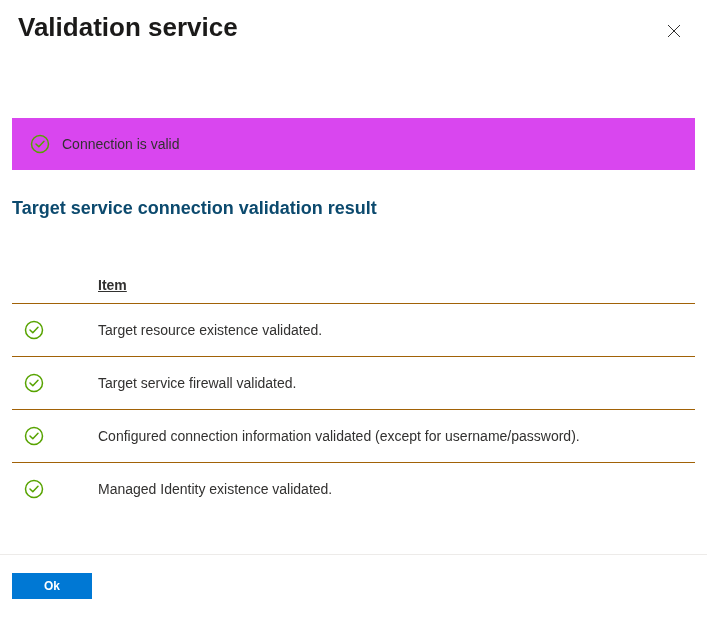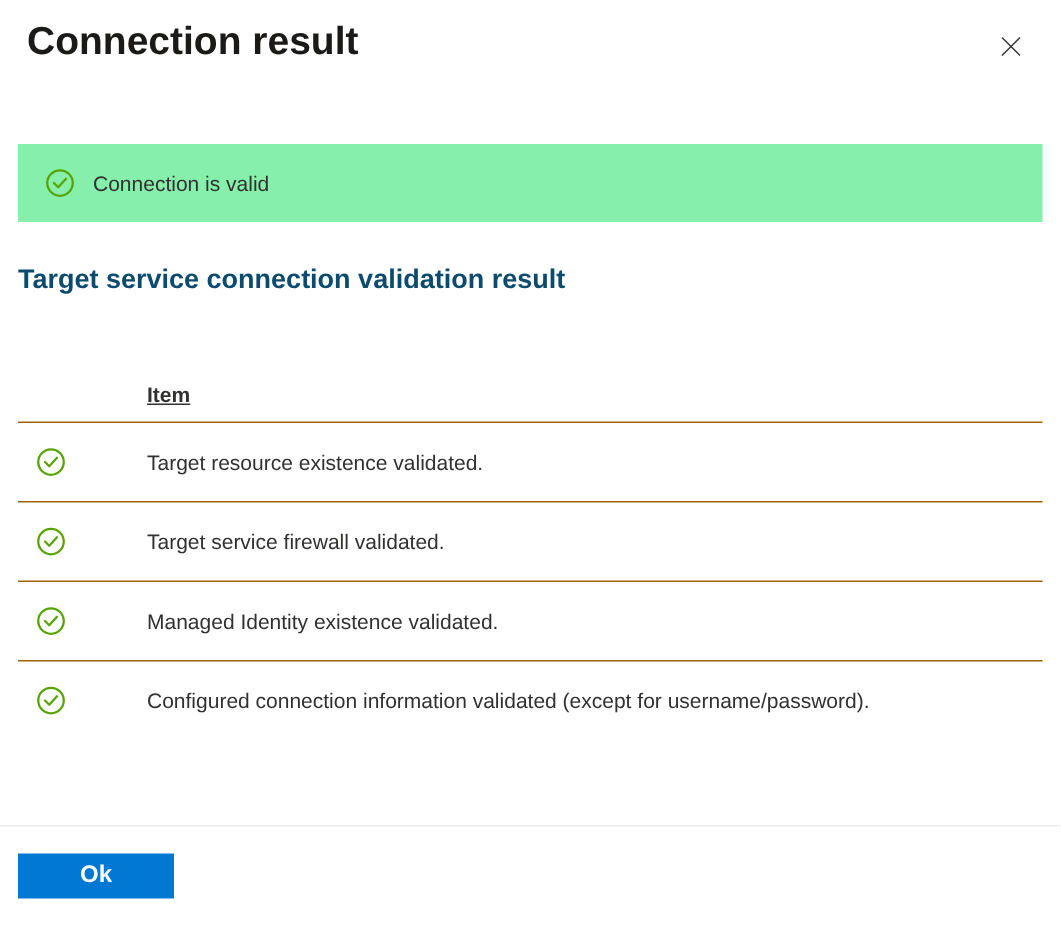--- a/index.html
+++ b/index.html
@@ -34,22 +34,22 @@
       align-items: center;
       justify-content: center;
     }
     .close-btn svg {
       width: 14px;
       height: 14px;
       stroke: #323130;
       stroke-width: 1;
     }
     .status-banner {
-      margin: 50px 12px 0 12px;
-      background: #86efac;
+      margin: 72px 12px 0 12px;
+      background: #d946ef;
       padding: 16px 18px;
       display: flex;
       align-items: center;
       gap: 12px;
     }
     .check-icon {
       width: 20px;
       height: 20px;
       flex-shrink: 0;
     }
@@ -110,33 +110,33 @@
       bottom: 0;
       left: 0;
       right: 0;
       border-top: 1px solid #edebe9;
       padding: 18px 12px;
     }
     .ok-button {
       background: #0078d4;
       color: #ffffff;
       border: none;
-      font-size: 16px;
+      font-size: 12px;
       font-weight: 600;
       padding: 6px 0;
-      width: 104px;
+      width: 80px;
       cursor: pointer;
       font-family: inherit;
     }
   </style>
 </head>
 <body>
 
 <div class="header">
-  <h1 class="title">Connection result</h1>
+  <h1 class="title">Validation service</h1>
   <div class="close-btn">
     <svg viewBox="0 0 14 14">
       <line x1="1" y1="1" x2="13" y2="13"></line>
       <line x1="13" y1="1" x2="1" y2="13"></line>
     </svg>
   </div>
 </div>
 
 <div class="status-banner">
   <svg class="check-icon" viewBox="0 0 20 20">
@@ -174,29 +174,29 @@
     <div class="col-item">Target service firewall validated.</div>
   </div>
 
   <div class="table-row">
     <div class="col-icon">
       <svg class="check-icon" viewBox="0 0 20 20">
         <circle cx="10" cy="10" r="8.5"></circle>
         <path d="M6 10 L8.8 12.8 L14 7.2"></path>
       </svg>
     </div>
+    <div class="col-item">Configured connection information validated (except for username/password).</div>
+  </div>
+
+  <div class="table-row">
+    <div class="col-icon">
+      <svg class="check-icon" viewBox="0 0 20 20">
+        <circle cx="10" cy="10" r="8.5"></circle>
+        <path d="M6 10 L8.8 12.8 L14 7.2"></path>
+      </svg>
+    </div>
     <div class="col-item">Managed Identity existence validated.</div>
-  </div>
-
-  <div class="table-row">
-    <div class="col-icon">
-      <svg class="check-icon" viewBox="0 0 20 20">
-        <circle cx="10" cy="10" r="8.5"></circle>
-        <path d="M6 10 L8.8 12.8 L14 7.2"></path>
-      </svg>
-    </div>
-    <div class="col-item">Configured connection information validated (except for username/password).</div>
   </div>
 </div>
 
 <div class="footer">
   <button class="ok-button">Ok</button>
 </div>
 
 </body></html>

